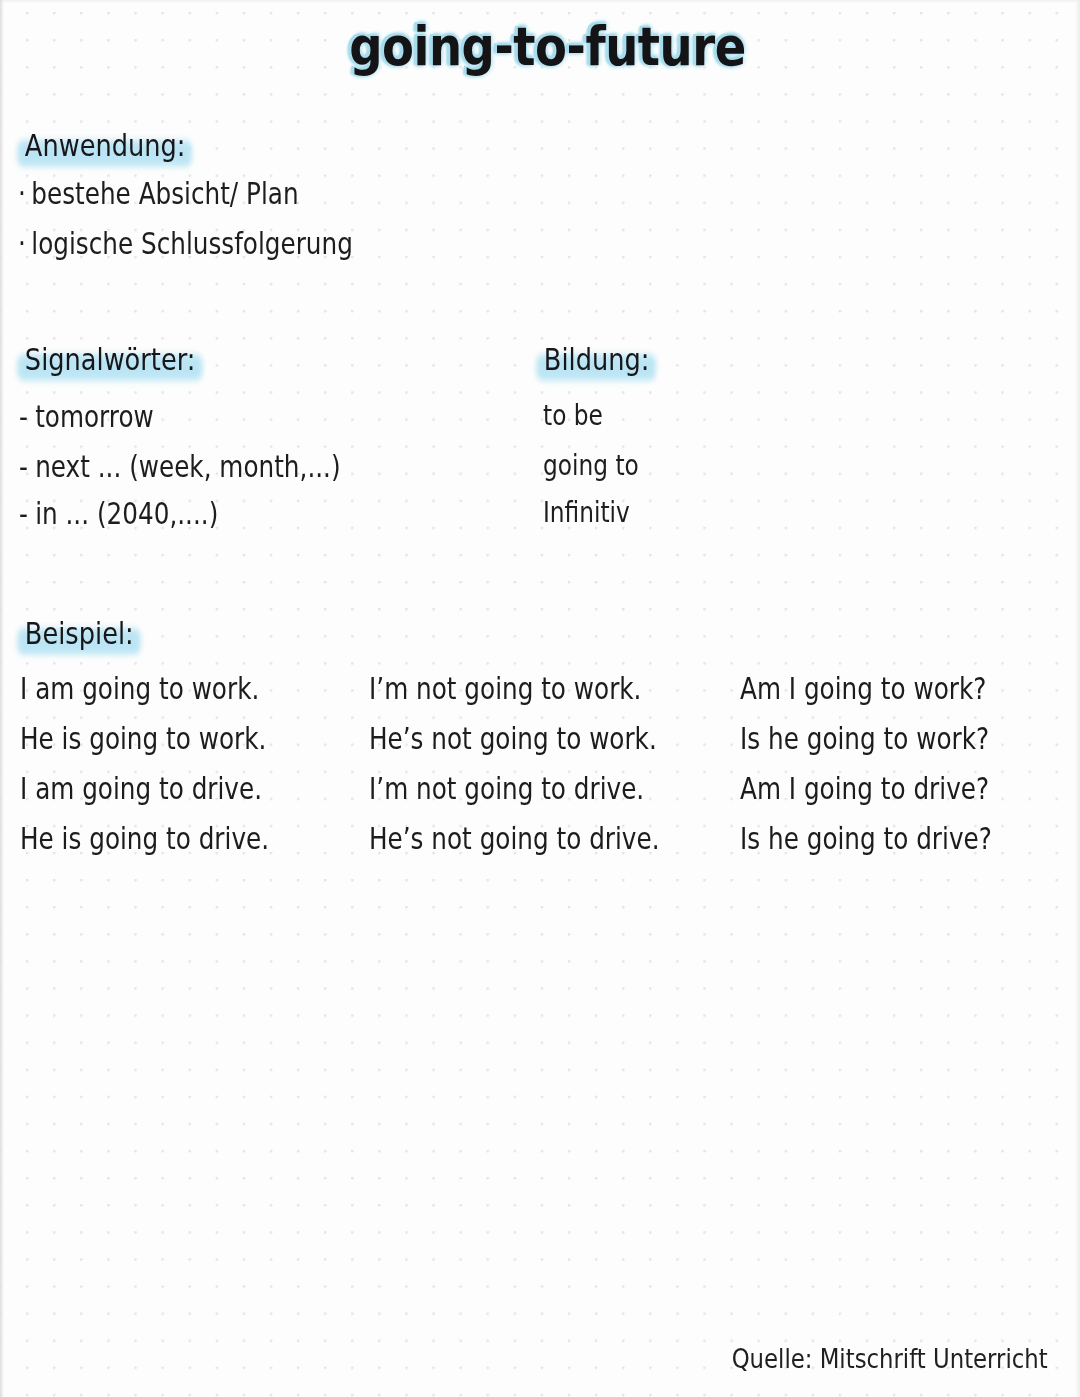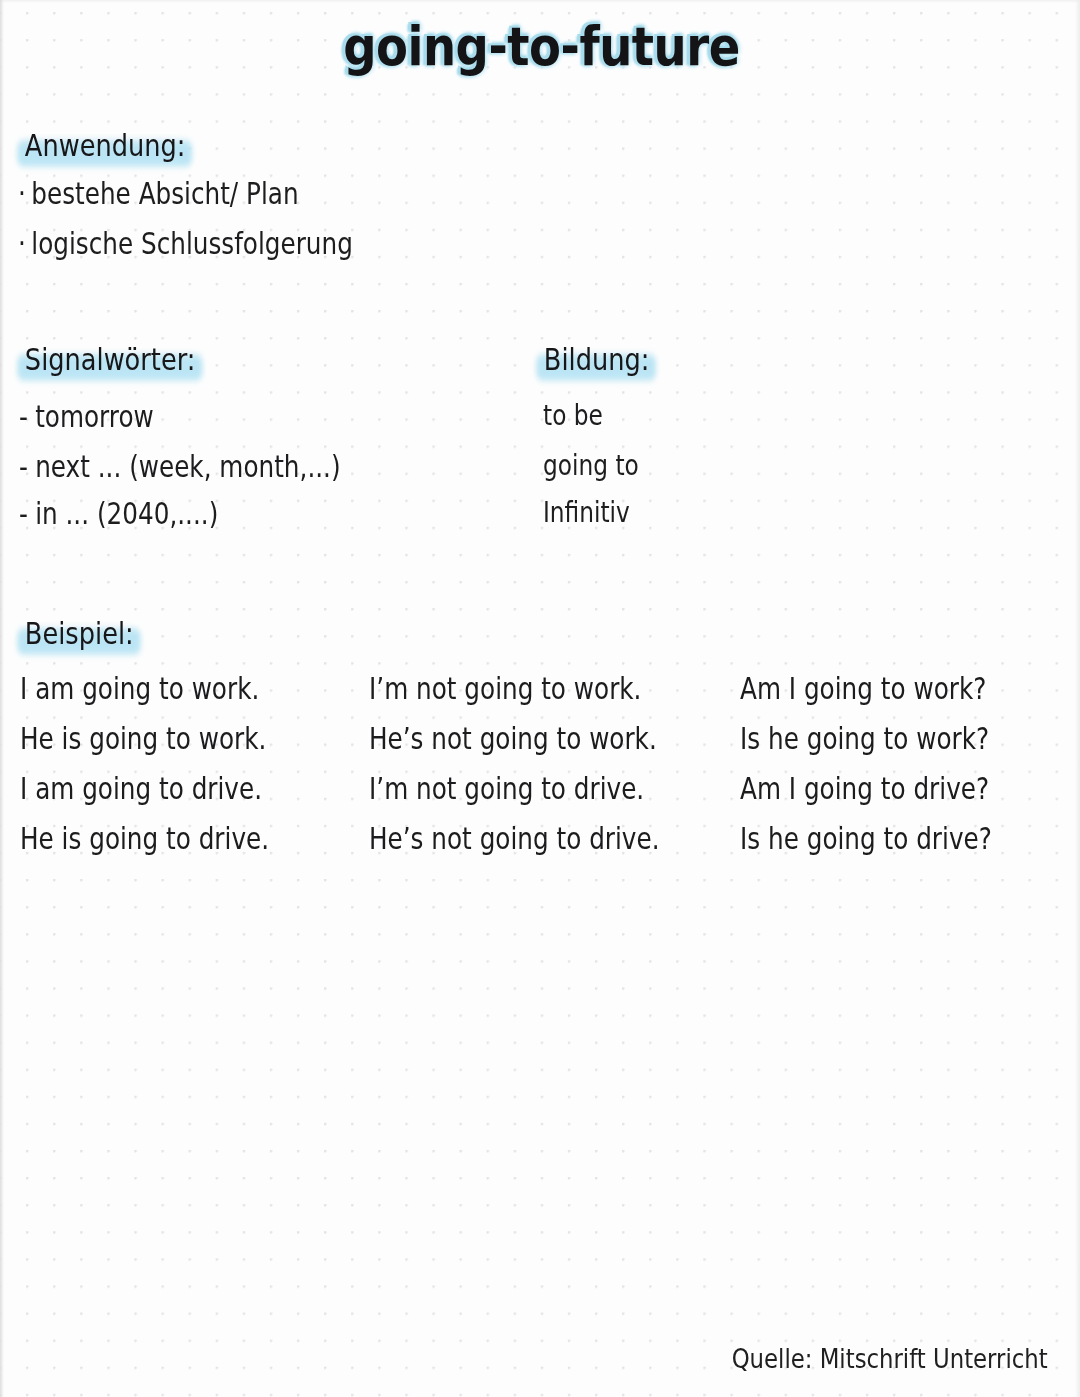--- a/index.html
+++ b/index.html
@@ -41,21 +41,21 @@
     position: absolute;
     left: 0; top: 0;
     width: 100%; height: 3px;
     background: linear-gradient(to bottom, #f0f0f0, rgba(255,255,255,0));
     pointer-events: none;
   }
 
   
   .title {
     position: absolute;
-    left: 7px;
+    left: 13px;
     top: 18px;
     width: 1068px;
     text-align: center;
   }
   .title-text {
     display: inline-block;
     font-family: "DejaVu Sans", "Liberation Sans", sans-serif;
     font-size: 48px;
     font-weight: 600;
     color: #141416;

